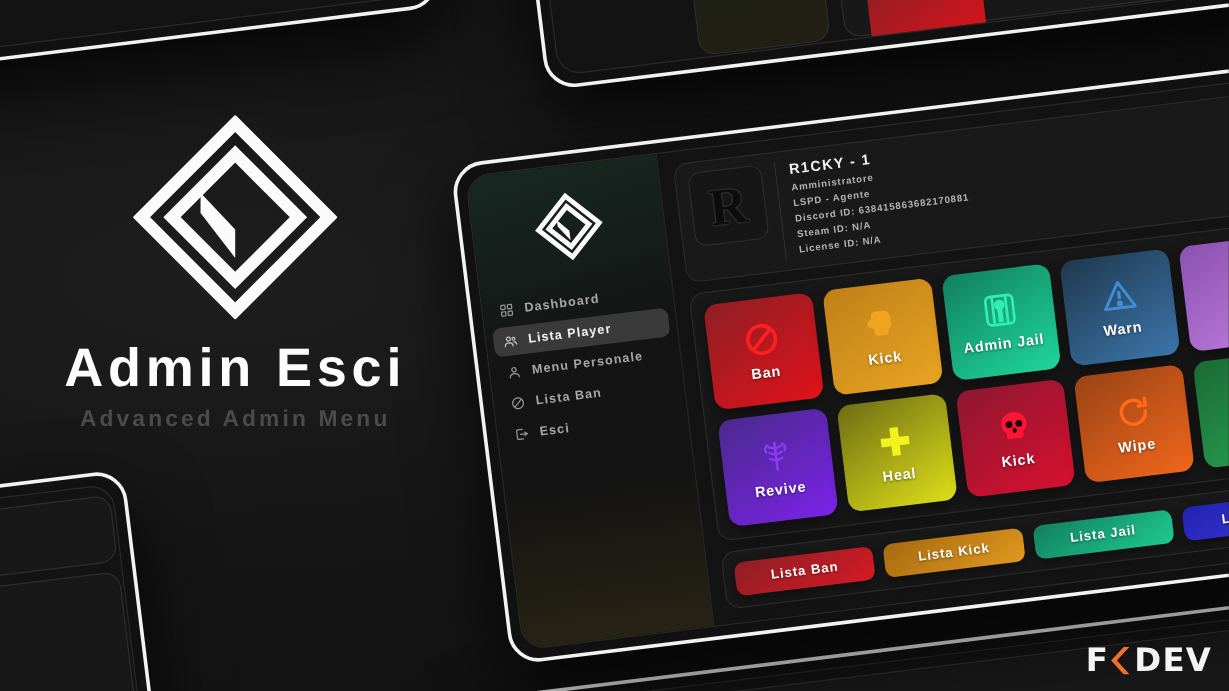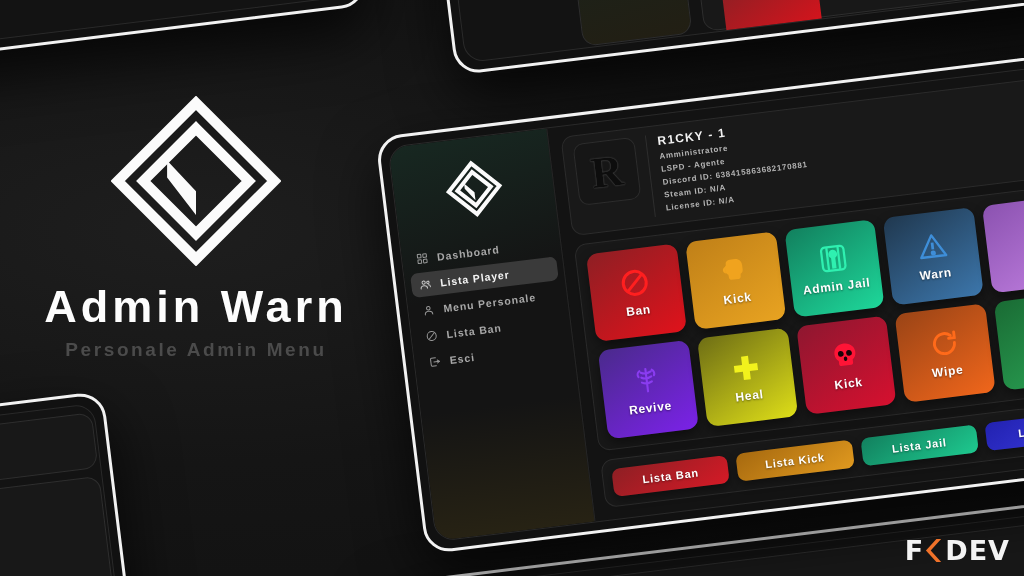--- a/index.html
+++ b/index.html
@@ -203,22 +203,22 @@
 
 <div class="brand">
   <svg class="brand-logo" viewBox="0 0 100 100">
     <g fill="none" stroke="#fbfbfb">
       <path d="M50 4 96 50 50 96 4 50z" stroke-width="6"></path>
       <path d="M50 19 81 50 50 81 19 50z" stroke-width="6"></path>
     </g>
     <path d="M50 28 L50 70 L33 48 L33 38 L50 56 Z" fill="#fbfbfb"></path>
     <path d="M50 28 L67 45 L67 55 L50 38 Z" fill="#fbfbfb" opacity="0"></path>
   </svg>
-  <div class="brand-title">Admin Warn</div>
-  <div class="brand-sub">Personale Admin Menu</div>
+  <div class="brand-title">Admin Esci</div>
+  <div class="brand-sub">Advanced Admin Menu</div>
 </div>
 
 <div class="frame" id="main-panel">
   <div class="frame-inner">
     <div class="panel-body">
 
       <div class="sidebar">
         <svg class="sidebar-logo" viewBox="0 0 100 100">
           <g fill="none" stroke="#fbfbfb">
             <path d="M50 6 94 50 50 94 6 50z" stroke-width="7"></path>

